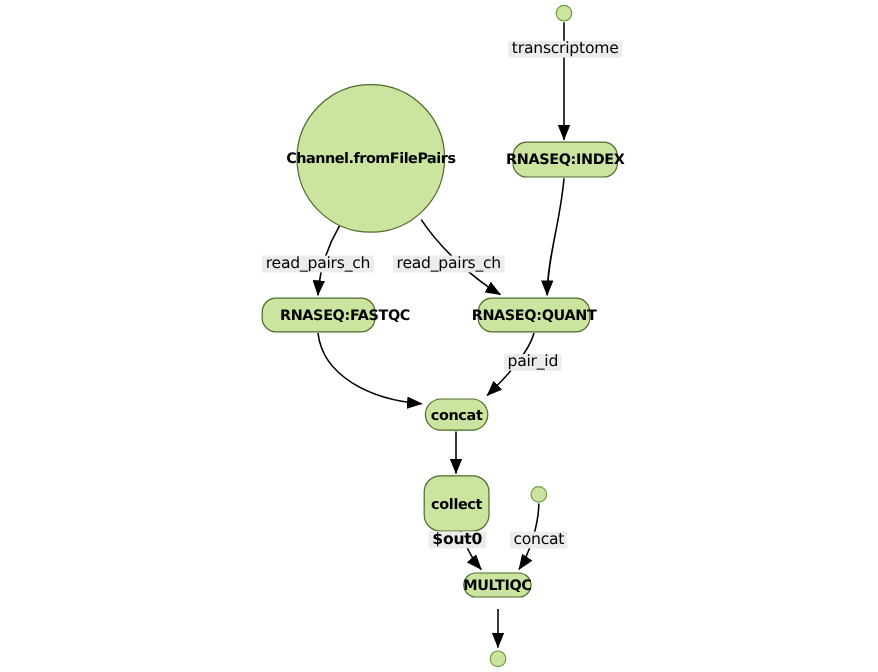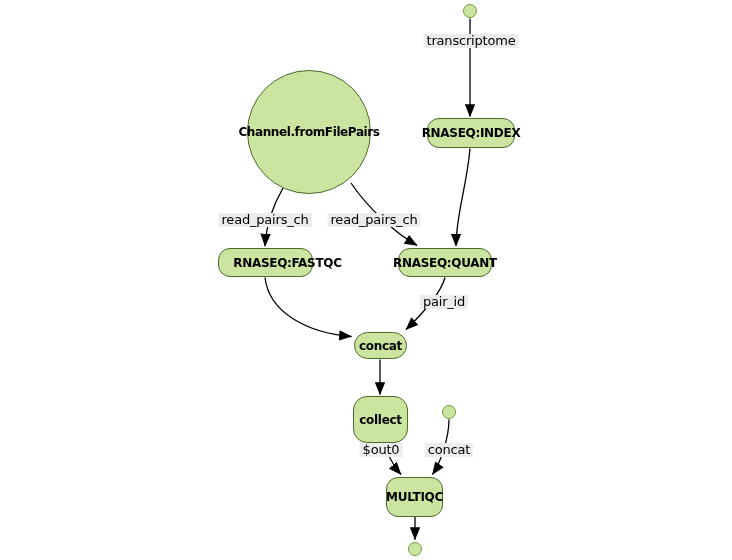--- a/index.html
+++ b/index.html
@@ -109,31 +109,31 @@
   <div class="node pill" style="left:354px; top:332px; width:53px; height:27px;">
     <span>concat</span>
   </div>
 
   <div class="node pill" style="left:353px; top:396px; width:55px; height:47px;">
     <span>collect</span>
   </div>
 
   <div class="node point" style="left:442px; top:405px; width:14px; height:14px;"></div>
 
-  <div class="node box" style="left:386px; top:477px; width:57px; height:40px;">
+  <div class="node box" style="left:386px; top:477px; width:57px; height:21px;">
     <span>MULTIQC</span>
   </div>
 
   <div class="node point" style="left:408px; top:542px; width:14px; height:14px;"></div>
 
   <div class="edge-label" style="left:471px; top:34px;">transcriptome</div>
 
   <div class="edge-label" style="left:265px; top:213px;">read_pairs_ch</div>
 
   <div class="edge-label" style="left:374px; top:213px;">read_pairs_ch</div>
 
   <div class="edge-label" style="left:444px; top:295px;">pair_id</div>
 
-  <div class="edge-label" style="left:381px; top:443px;">$out0</div>
+  <div class="edge-label" style="left:381px; top:443px;font-weight:bold;">$out0</div>
 
   <div class="edge-label" style="left:449px; top:443px;">concat</div>
 
 </div>
 
 </body></html>

